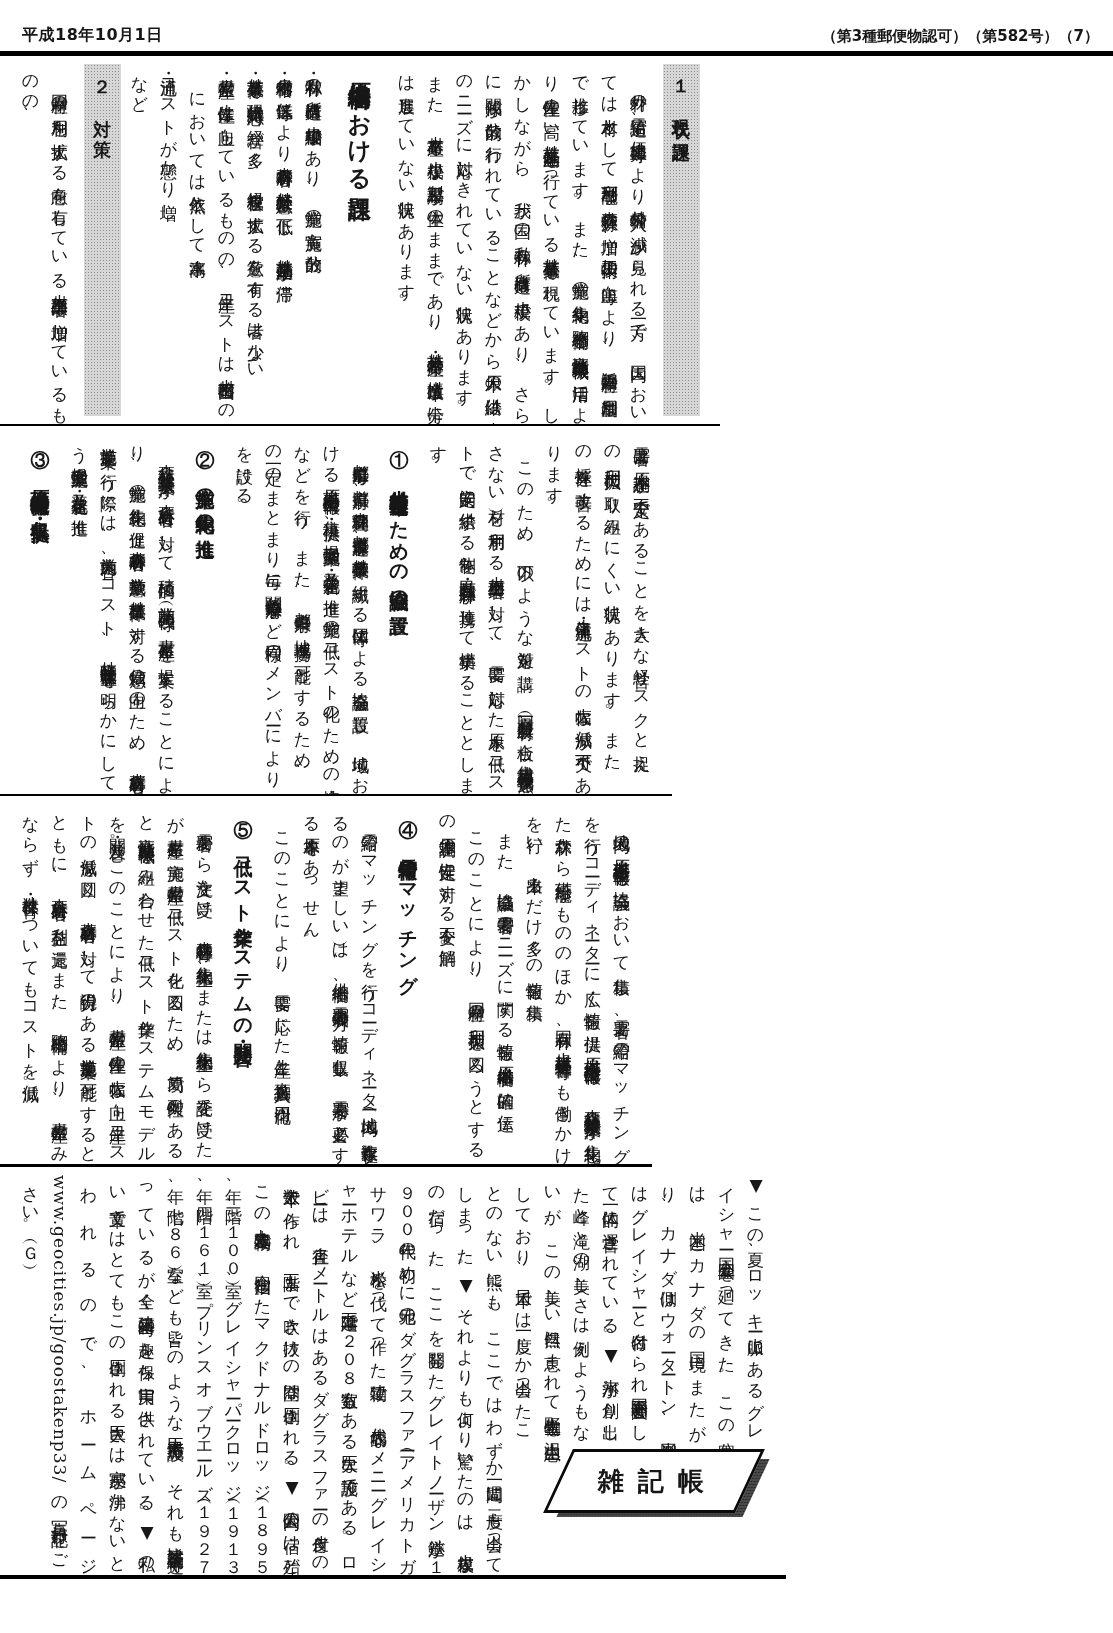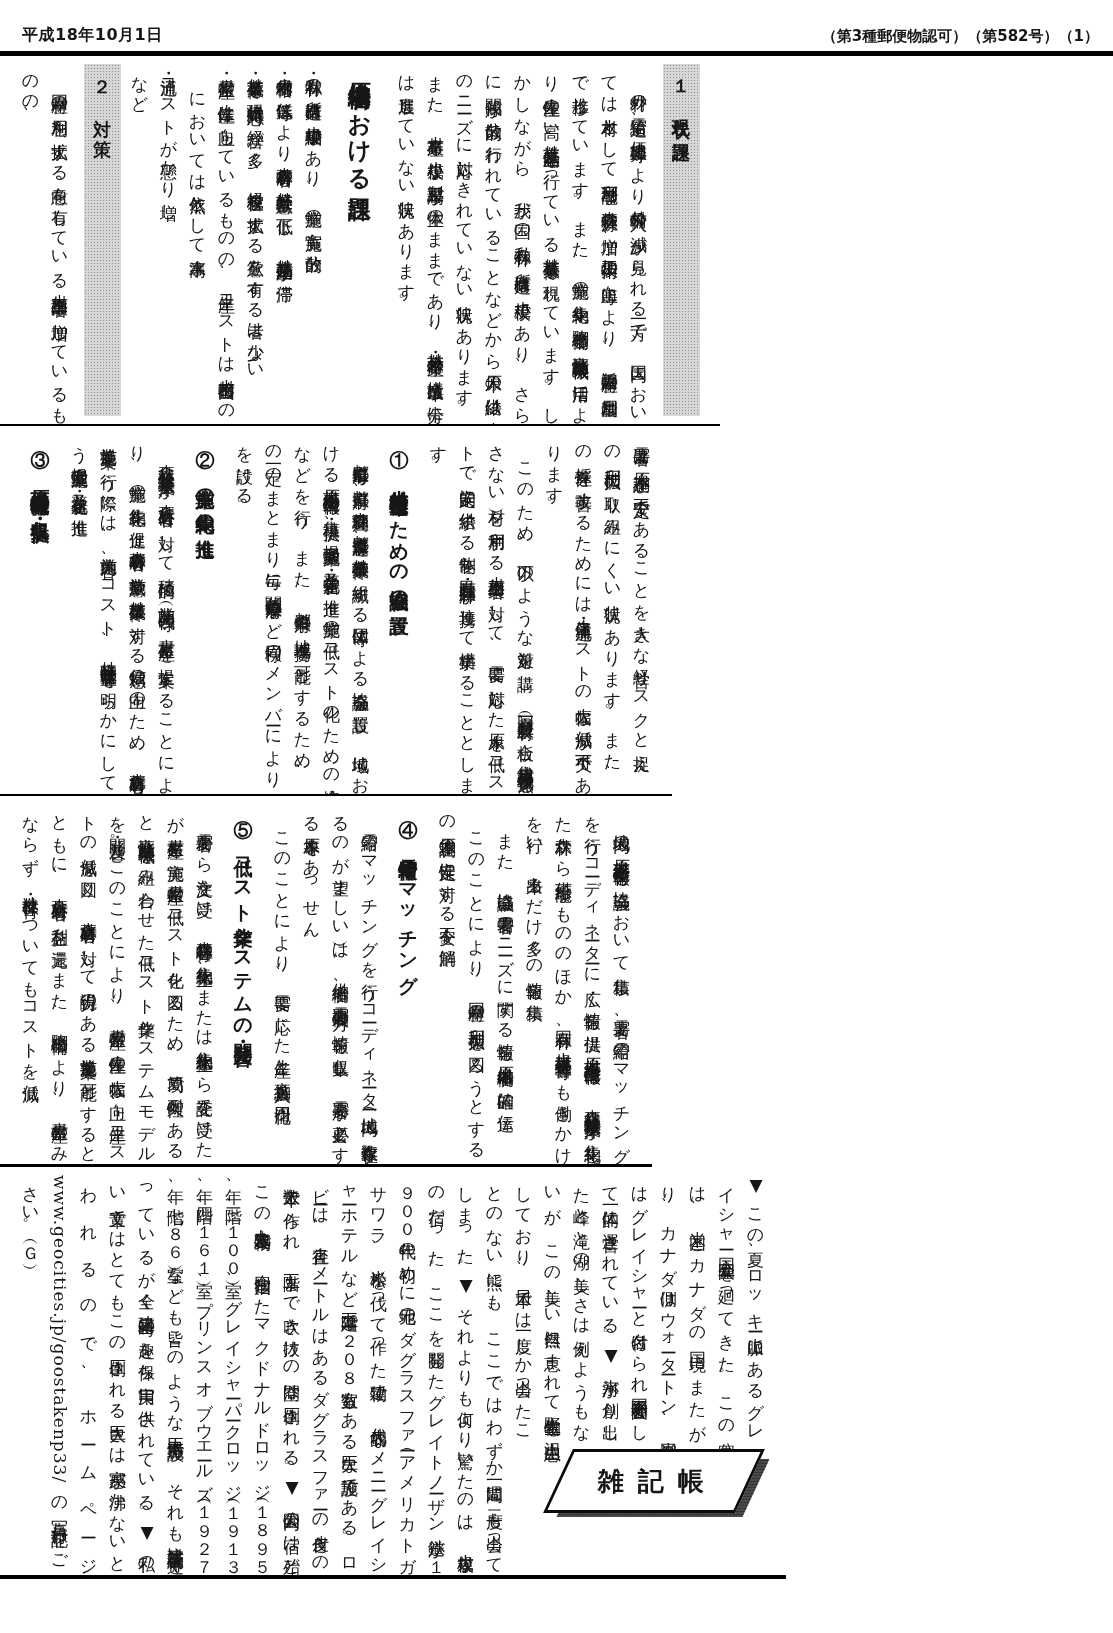--- a/index.html
+++ b/index.html
@@ -104,21 +104,21 @@
     white-space:nowrap;
   }
 </style>
 </head>
 <body>
 
 <div class="page">
 
   <header class="masthead">
     <div class="date">平成18年10月1日</div>
-    <div class="issue">（第3種郵便物認可）（第582号）（1）</div>
+    <div class="issue">（第3種郵便物認可）（第582号）（7）</div>
   </header>
 
   <section class="band band1">
     <p class="strip">１　現状と課題</p>
     <p class="body indent">外材の需給逼迫、価格上昇等により外材輸入の減少が見られる一方で、国内においては木材として利用可能な森林資源の増加、加工技術の向上等により、近年国産材の利用量は増加傾向で推移しています。また、施業の集約化や路網整備と高性能林業機械の活用により生産性の高い林業生産活動を行っている林業事業体も現れています。しかしながら、我が国の私有林の所有構造は小規模であり、さらに間伐等が分散的に行われていることなどから原木の供給は木材加工業者のニーズに対応しきれていない状況にあります。また、木材産業も小規模な製材工場が主体のままであり、林業・木材産業の構造改革は十分には進展していない状況にあります。</p>
     <p class="subhead">原木供給者側における課題</p>
     <p class="bullet">・私有林の所有構造は小規模零細であり、施業の実施も分散的</p>
     <p class="bullet">・木材価格の低迷等により森林所有者の林業経営意欲は低下し、林業生産活動が停滞</p>
     <p class="bullet">・林業事業体も現状維持志向の経営が多く、経営規模を拡大する意欲を有する者は少ない</p>
     <p class="bullet">・素材生産の生産性は向上しているものの、生産コストは木材輸出国との比較においては依然として高水準</p>

